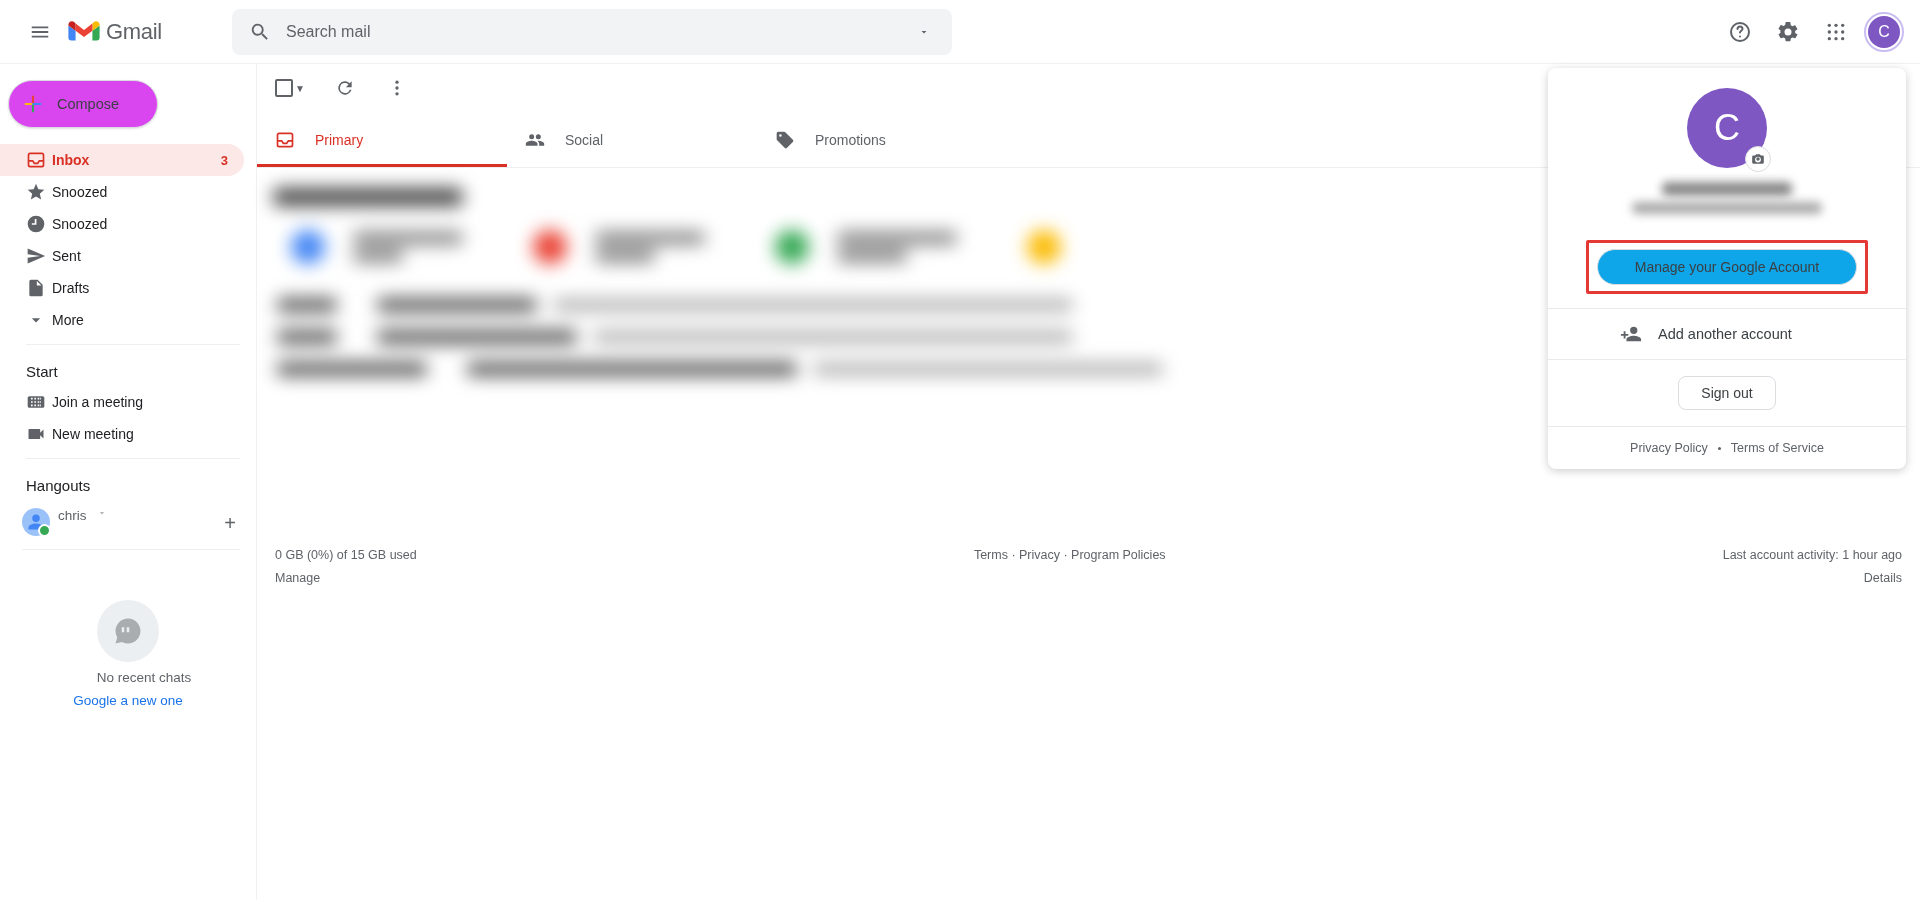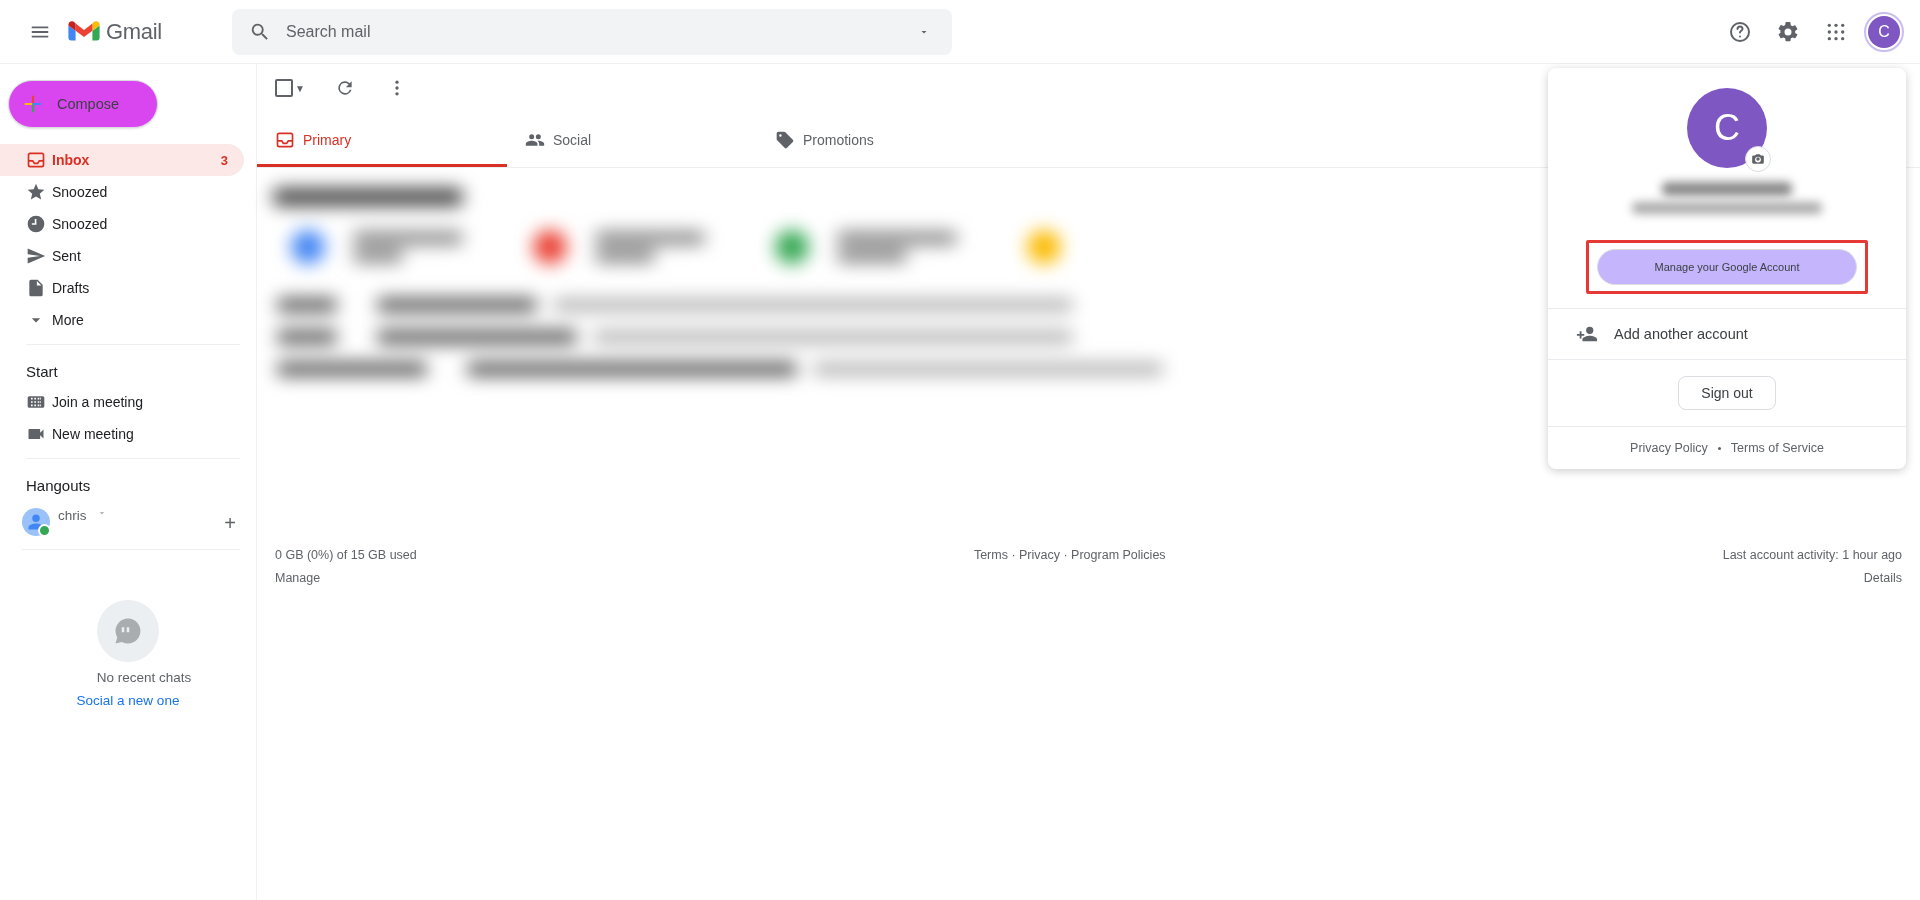--- a/index.html
+++ b/index.html
@@ -44,21 +44,21 @@
   .chat-text1 { font-size:13.5px; color:#5f6368;margin-left:32px; }
   .chat-text2 { font-size:13.5px; color:#1a73e8; cursor:pointer; }
   
   .main { flex:1; border-left:1px solid #f1f1f1; display:flex; flex-direction:column; position:relative; }
   .toolbar { height:48px; display:flex; align-items:center; padding-left:18px; gap:28px; }
   .select-all { display:flex; align-items:center; gap:2px; cursor:pointer; color:#5f6368; }
   .select-all .box { width:18px; height:18px; border:2px solid #5f6368; border-radius:2px; }
   .select-all .arrow { font-size:10px; color:#5f6368; }
   .toolbar .ticon { cursor:pointer; color:#5f6368; width:24px; height:24px; display:flex; align-items:center; justify-content:center; }
   .tabs { display:flex; border-bottom:1px solid #eee; height:56px; }
-  .tab { width:250px; display:flex; align-items:center; gap:8px; padding-left:18px; cursor:pointer; color:#5f6368; font-size:14px; position:relative; }
+  .tab { width:250px; display:flex; align-items:center; gap:20px; padding-left:18px; cursor:pointer; color:#5f6368; font-size:14px; position:relative; }
   .tab.active { color:#d93025; }
   .tab.active::after { content:''; position:absolute; bottom:0; left:0; width:100%; height:3px; background:#d93025; }
   .tab .tab-icon { width:20px; height:20px; display:flex; align-items:center; justify-content:center; }
   .blur-area { position:relative; height:270px; }
   .blur-content { position:absolute; inset:0; filter:blur(9px); padding:20px 16px; }
   .blur-title { width:190px; height:18px; background:#444; border-radius:6px; margin-bottom:24px; }
   .blur-cards { display:flex; gap:70px; margin-bottom:34px; padding-left:18px;}
   .blur-card { display:flex; align-items:center; gap:28px; }
   .blur-dot { width:34px; height:34px; border-radius:50%; }
   .blur-lines { display:flex; flex-direction:column; gap:6px; }
@@ -74,23 +74,23 @@
   
   .account-popup { position:absolute; top:4px; right:14px; width:358px; background:#fff; border-radius:8px; box-shadow:0 2px 10px rgba(0,0,0,.2); z-index:10; overflow:hidden; }
   .popup-top { display:flex; flex-direction:column; align-items:center; padding:20px 20px 16px 20px; }
   .avatar-lg-wrap { position:relative; }
   .avatar-lg { width:80px; height:80px; border-radius:50%; background:#7e57c2; color:#fff; display:flex; align-items:center; justify-content:center; font-size:36px; }
   .camera-badge { position:absolute; right:-4px; bottom:-4px; width:26px; height:26px; border-radius:50%; background:#fff; border:1px solid #dadce0; display:flex; align-items:center; justify-content:center; cursor:pointer; }
   .camera-badge svg { width:14px; height:14px; color:#5f6368;}
   .blur-name { width:130px; height:14px; background:#888; filter:blur(5px); border-radius:5px; margin-top:14px; }
   .blur-email { width:190px; height:12px; background:#aaa; filter:blur(5px); border-radius:5px; margin-top:6px; }
   .highlight-box { border:3px solid #e53935; border-radius:2px; margin:10px 38px 14px 38px; padding:6px 8px; }
-  .manage-btn { width:100%; height:36px; border:1px solid #dadce0; border-radius:18px; background:#c4b5fd; display:flex; align-items:center; justify-content:center; font-size:11px; color:#3c4043; cursor:pointer; }
+  .manage-btn { width:100%; height:36px; border:1px solid #dadce0; border-radius:18px; background:#0ea5e9; display:flex; align-items:center; justify-content:center; font-size:14px; color:#3c4043; cursor:pointer; }
   .popup-divider { border-top:1px solid #e8eaed; }
-  .add-account { display:flex; align-items:center; gap:16px; padding:14px 28px; cursor:pointer; font-size:14.5px; color:#3c4043; }
+  .add-account { display:flex; align-items:center; gap:16px; padding:14px 28px; cursor:pointer; font-size:14.5px; color:#3c4043;margin-left:44px; }
   .add-account svg { width:22px; height:22px; color:#5f6368; }
   .signout-wrap { display:flex; justify-content:center; padding:16px 0; }
   .signout-btn { border:1px solid #dadce0; border-radius:8px; background:#fff; padding:8px 22px; font-size:14px; color:#3c4043; cursor:pointer; }
   .popup-footer { display:flex; justify-content:center; align-items:center; gap:10px; padding:14px 0; font-size:12.5px; color:#5f6368; }
   .popup-footer span.dot { width:3px; height:3px; background:#5f6368; border-radius:50%; }
   .popup-footer a { color:#5f6368; text-decoration:none; cursor:pointer; }
 </style>
 </head>
 <body>
 
@@ -254,21 +254,21 @@
     </div>
     <div class="hangouts-divider"></div>
 
     <div class="chat-bubble-area">
       <div class="chat-bubble">
         <svg viewBox="0 0 24 24" fill="currentColor">
             <path d="M12 2a10 10 0 0 0-10 10 9.9 9.9 0 0 0 1.4 5.1L2 22l5-1.3A10 10 0 1 0 12 2zM9 13H7V9h2v2.5zM13 13h-2V9h2v2.5z"></path>
           </svg>
       </div>
       <span class="chat-text1">No recent chats</span>
-      <span class="chat-text2">Social a new one</span>
+      <span class="chat-text2">Google a new one</span>
     </div>
   </div>
 
   <div class="main">
     <div class="toolbar">
       <div class="select-all">
         <div class="box"></div>
         <span class="arrow">▼</span>
       </div>
       <div class="ticon">

